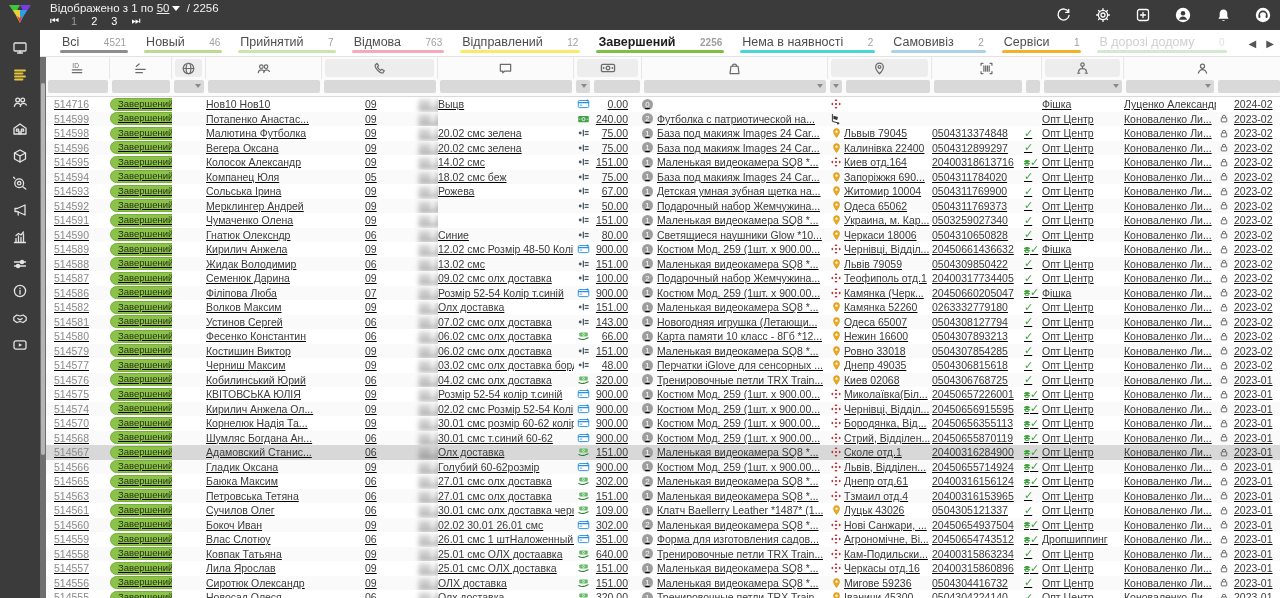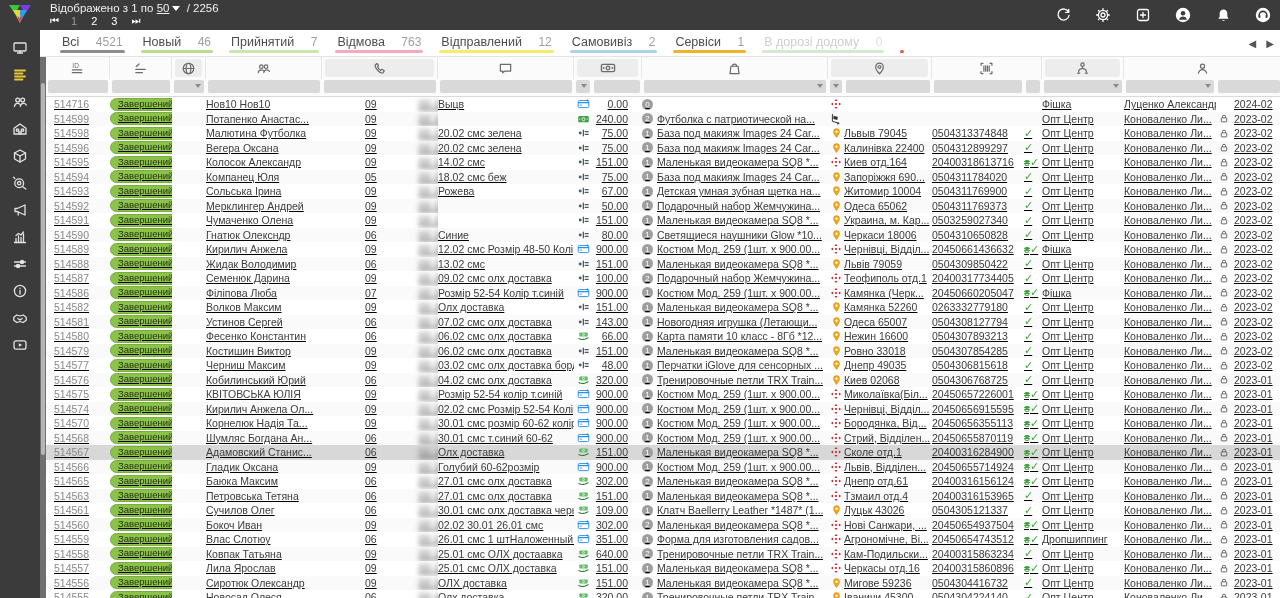--- a/index.html
+++ b/index.html
@@ -25,21 +25,21 @@
   .pager { display:flex; align-items:center; gap:14px; font-size:11px; margin-top:1px; }
   .pg-num { color:#fff; cursor:pointer; }
   .pg-num.current { color:#9a9a9a; }
   .pg-icon { color:#fff; font-size:10px; letter-spacing:-2px; cursor:pointer; }
   .topbar-icons { position:absolute; right:8px; top:0; height:30px; display:flex; align-items:center; gap:22px; }
   .tb-ic { width:18px; height:18px; display:flex; align-items:center; justify-content:center; cursor:pointer; }
 
   
   .tabs { height:27px; background:#fff; border-bottom:1px solid #e3e3e3; display:flex; align-items:stretch; position:relative; overflow:hidden; padding-left:12px; }
   .tab { padding:5px 10px 0 10px; font-size:12.5px; color:#4d4d4d; white-space:nowrap; position:relative; cursor:pointer; }
-  .tab .cnt { color:#9f9f9f; font-size:12px; margin-left:13px; }
+  .tab .cnt { color:#9f9f9f; font-size:10px; margin-left:21px; }
   .tab.active { color:#1d1d1d; font-weight:bold; }
   .tab.faded { color:#cfcfcf; }
   .tab.faded .cnt { color:#dedede; }
   .tab .bar { position:absolute; left:8px; right:8px; bottom:3px; height:3px; border-radius:2px; }
   .tab-arrows { position:absolute; right:0; top:0; height:27px; background:#fff; display:flex; align-items:center; padding:0 6px 0 10px; gap:10px; font-size:10px; color:#555; }
   .tab-arrows span { cursor:pointer; }
 
   
   .gridhead { background:#fbfbfb; border-bottom:1px solid #d9d9d9; }
   .hicons { height:22px; display:flex; align-items:center; }
@@ -249,20 +249,22 @@
           </div>
         </div>
     </div>
 
     <div class="tabs" id="tabs">
         <div class="tab"><span>Всі</span> <span class="cnt">4521</span><span class="bar" style="background:#8d8d8d"></span></div>
         <div class="tab"><span>Новый</span> <span class="cnt">46</span><span class="bar" style="background:#b9dc8e"></span></div>
         <div class="tab"><span>Прийнятий</span> <span class="cnt">7</span><span class="bar" style="background:#c9e6ae"></span></div>
         <div class="tab"><span>Відмова</span> <span class="cnt">763</span><span class="bar" style="background:#f4aabb"></span></div>
         <div class="tab"><span>Відправлений</span> <span class="cnt">12</span><span class="bar" style="background:#f5ec6a"></span></div>
+        <div class="tab active"><span>Завершений</span> <span class="cnt">2256</span><span class="bar" style="background:#7cc142"></span></div>
+        <div class="tab"><span>Нема в наявності</span> <span class="cnt">2</span><span class="bar" style="background:#49d6d6"></span></div>
         <div class="tab"><span>Самовивіз</span> <span class="cnt">2</span><span class="bar" style="background:#aad3e8"></span></div>
         <div class="tab"><span>Сервіси</span> <span class="cnt">1</span><span class="bar" style="background:#efb32a"></span></div>
         <div class="tab faded"><span>В дорозі додому</span> <span class="cnt">0</span><span class="bar" style="background:#d4ead0"></span></div>
         <div class="tab"> 
           <span class="bar" style="background:#e85a4b"></span>
         </div>
         <div class="tab-arrows">
           <span>◀</span>
           <span>▶</span>
         </div>

